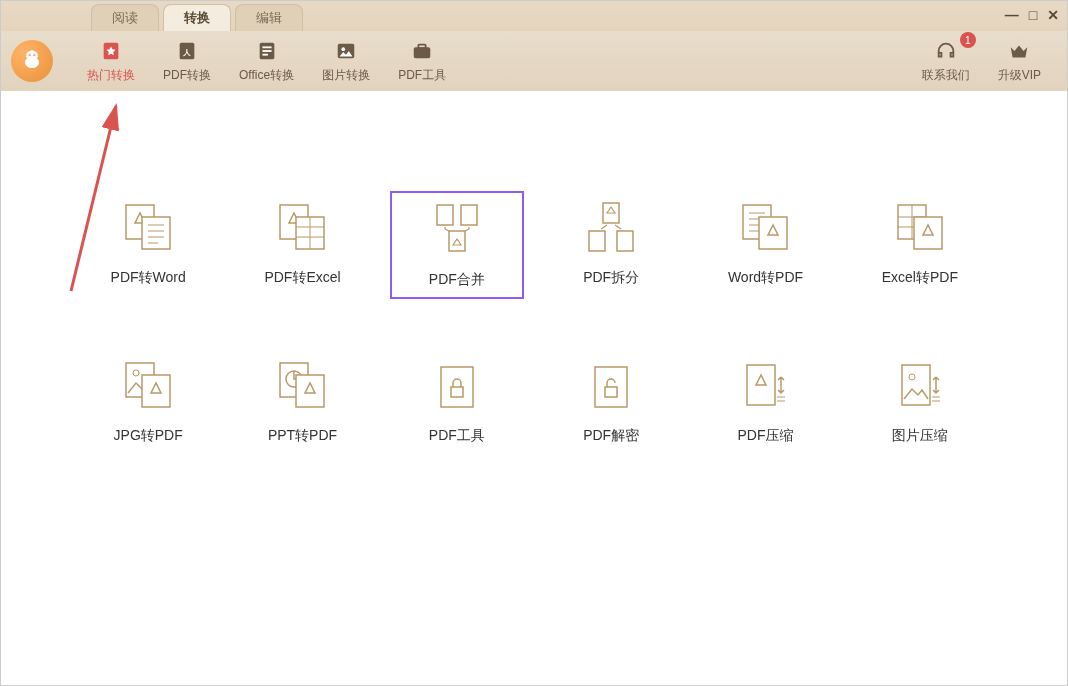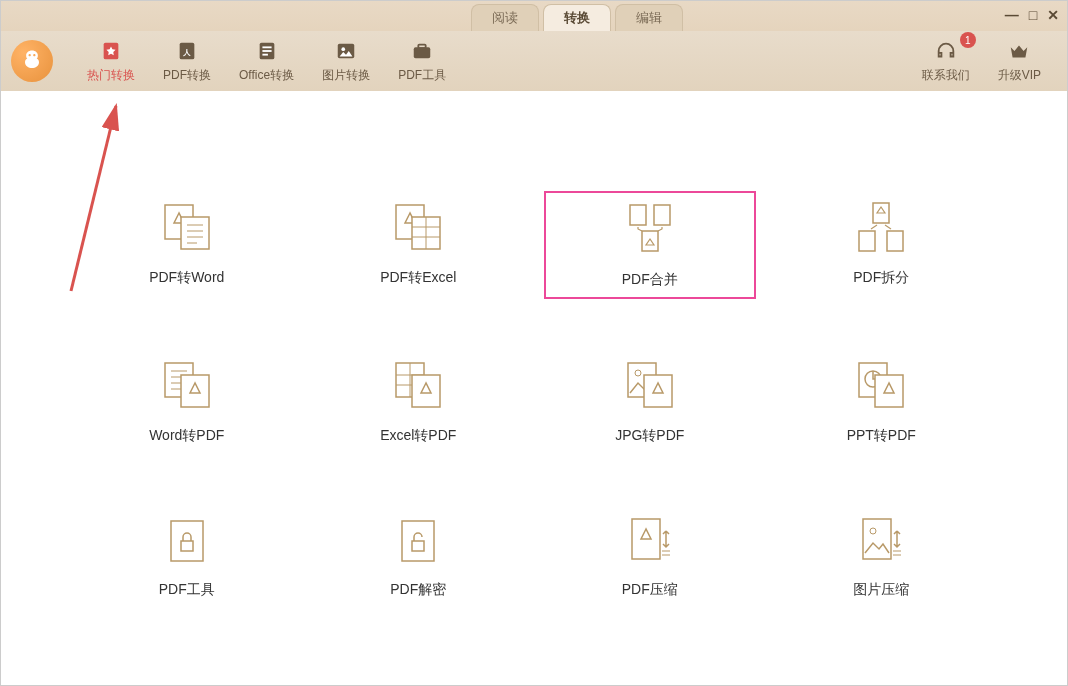--- a/index.html
+++ b/index.html
@@ -3,21 +3,21 @@
 <meta charset="utf-8">
 <style>
 * { margin: 0; padding: 0; box-sizing: border-box; }
 body { font-family: "Microsoft YaHei", sans-serif; background: #f5f5f5; }
 .window {
   width: 1068px; height: 686px; background: #fff; border: 1px solid #ccc;
   position: relative; margin: 0 auto; overflow: hidden;
 }
 .titlebar {
   height: 30px; background: linear-gradient(#e8d9c5, #e5d4bd);
-  display: flex; align-items: flex-end; position: relative; justify-content: center;
+  display: flex; align-items: flex-end; position: relative;
 }
 .tabs { display: flex; margin-left: 90px; }
 .tab {
   padding: 4px 20px; font-size: 13px; color: #7a6a55;
   background: #e0d0b8; border-radius: 8px 8px 0 0; margin-right: 4px;
   cursor: pointer; border: 1px solid #d0bfa5; border-bottom: none;
 }
 .tab.active { background: #f5ece0; color: #5a4a35; font-weight: bold; }
 .winctrls { position: absolute; right: 8px; top: 6px; display: flex; gap: 10px; }
 .winctrls span { cursor: pointer; font-size: 14px; color: #5a4a35; font-weight: bold; }
@@ -39,26 +39,26 @@
 .tbtn-icon { width: 26px; height: 26px; display: flex; align-items: center; justify-content: center; margin-bottom: 3px; }
 .tbtn-icon svg { width: 22px; height: 22px; }
 .toolbar-right { position: absolute; right: 12px; display: flex; }
 .toolbar-right .tbtn { position: relative; }
 .badge {
   position: absolute; top: -2px; right: 8px; background: #d9534f; color: #fff;
   border-radius: 50%; width: 16px; height: 16px; font-size: 10px;
   display: flex; align-items: center; justify-content: center;
 }
 .content { padding: 100px 80px 40px; background: #fff; height: calc(100% - 90px); position: relative; }
-.grid { display: grid; grid-template-columns: repeat(4, 1fr); row-gap: 50px; column-gap: 20px; }
+.grid { display: grid; grid-template-columns: repeat(6, 1fr); row-gap: 50px; column-gap: 20px; }
 .tool {
   display: flex; flex-direction: column; align-items: center; cursor: pointer;
   padding: 8px 4px; position: relative;
 }
-.tool.highlighted { border: 2px solid #ec4899; }
+.tool.highlighted { border: 2px solid #8b5cf6; }
 .tool-icon { width: 56px; height: 56px; display: flex; align-items: center; justify-content: center; margin-bottom: 14px; }
 .tool-icon svg { width: 56px; height: 56px; }
 .tool-label { font-size: 14px; color: #333; }
 .arrow {
   position: absolute; top: 100px; left: 30px; pointer-events: none;
 }
 .arrow svg { width: 100px; height: 200px; }
 </style>
 </head>
 <body>

